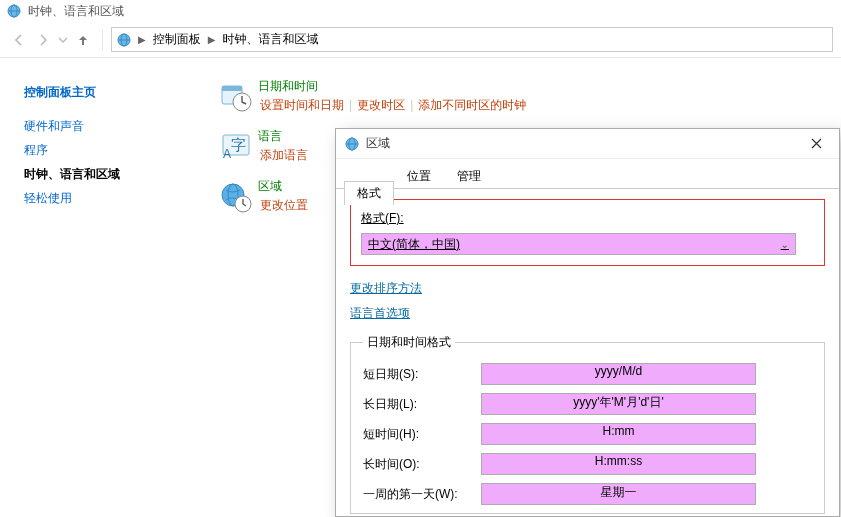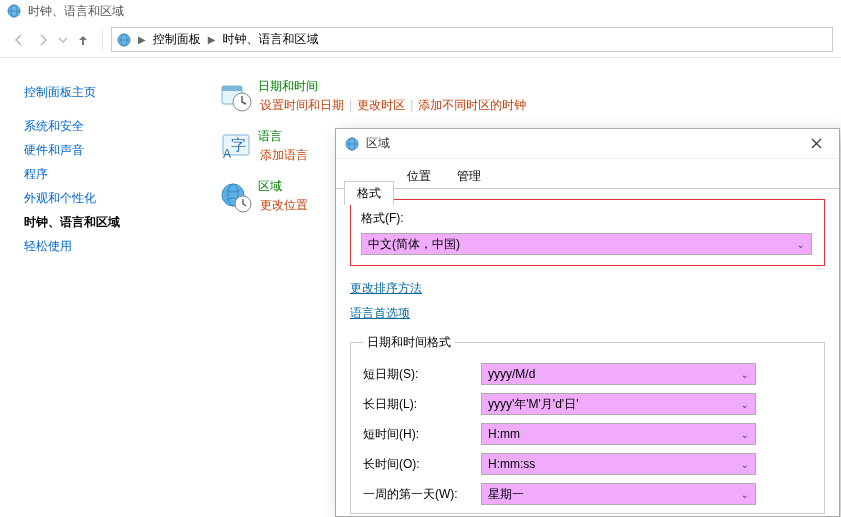--- a/index.html
+++ b/index.html
@@ -58,21 +58,21 @@
     width: 200px;
     padding: 22px 10px 0 24px;
   }
   .sidebar a {
     display: block;
     color: #0066cc;
     text-decoration: none;
     line-height: 24px;
   }
   .sidebar a.current { color: #000; font-weight: bold; }
-  .sidebar .home { color: #0066cc; font-weight: normal; margin-bottom: 10px;}
+  .sidebar .home { color: #0066cc; font-weight: bold; margin-bottom: 10px;}
 
   .mainpane {
     flex: 1;
     padding: 20px 0 0 14px;
     position: relative;
   }
   .item-row {
     display: flex;
     margin-bottom: 14px;
   }
@@ -139,35 +139,36 @@
     border-color: #ccc;
     background: #fff;
     top: 17px;
   }
 
   .dlg-content {
     padding: 10px 14px;
   }
   .highlight-box {
     border: 1px solid #d33;
-    padding: 6px 12px 10px 10px;
+    padding: 6px 28px 10px 10px;
     margin-bottom: 8px;
+    text-decoration: underline;
   }
   .field-label { margin: 4px 0 6px 0; }
   .select {
     display:flex; align-items:center; justify-content:space-between;
     border:1px solid #adadad;
     height: 22px;
     padding: 0 6px;
     background: #f0abfc;
     font-size:12px;
     gap:24px;
   }
   .select-wide { width: 100%; }
-  .select-narrow { width: 275px; }
+  .select-narrow { width: 275px; flex-direction: column; }
   .chev { color:#555; font-size:10px; }
 
   .linky { color:#0369a1; text-decoration:underline; cursor:pointer; display:inline-block; margin:6px 0 2px 0;}
 
   fieldset.grp {
     border: 1px solid #ccc;
     margin: 10px 0 0 0;
     padding: 8px 12px 4px 12px;
   }
   fieldset.grp legend { padding: 0 4px; }
@@ -224,24 +225,22 @@
       <span class="addr-crumb">控制面板</span>
       <span class="addr-chevron">▶</span>
       <span class="addr-crumb">时钟、语言和区域</span>
     </div>
   </div>
 
   <div class="cp-body">
 
     <div class="sidebar">
       <a href="#" class="home">控制面板主页</a>
-      <a href="#">系统和安全</a>
       <a href="#">硬件和声音</a>
       <a href="#">程序</a>
-      <a href="#">外观和个性化</a>
       <a href="#" class="current">时钟、语言和区域</a>
       <a href="#">轻松使用</a>
     </div>
 
     <div class="mainpane">
 
       <div class="item-row">
         <div class="item-icon">
           <svg width="34" height="34">
               <rect x="3" y="6" width="20" height="18" rx="2" fill="#e5f3fb" stroke="#7bb7d9"></rect>

